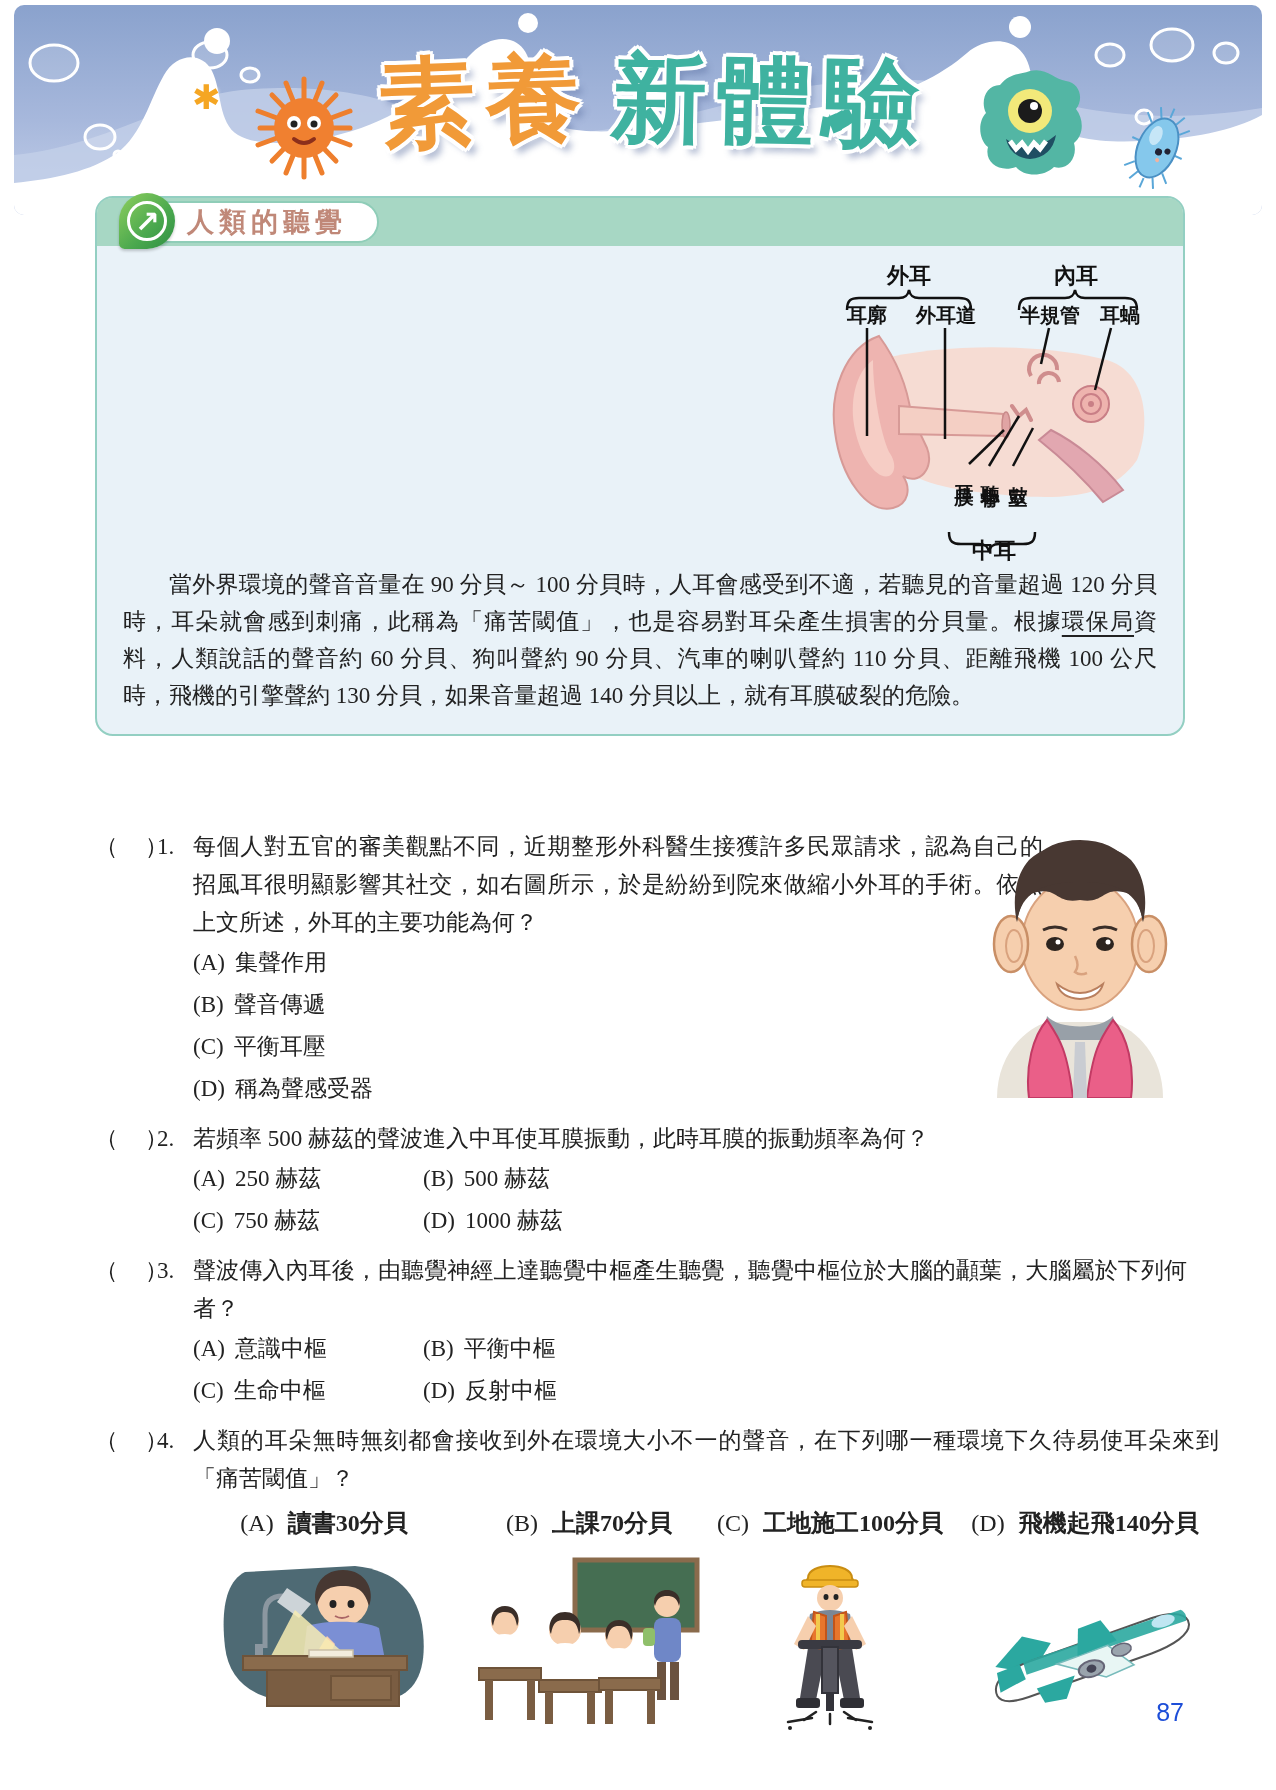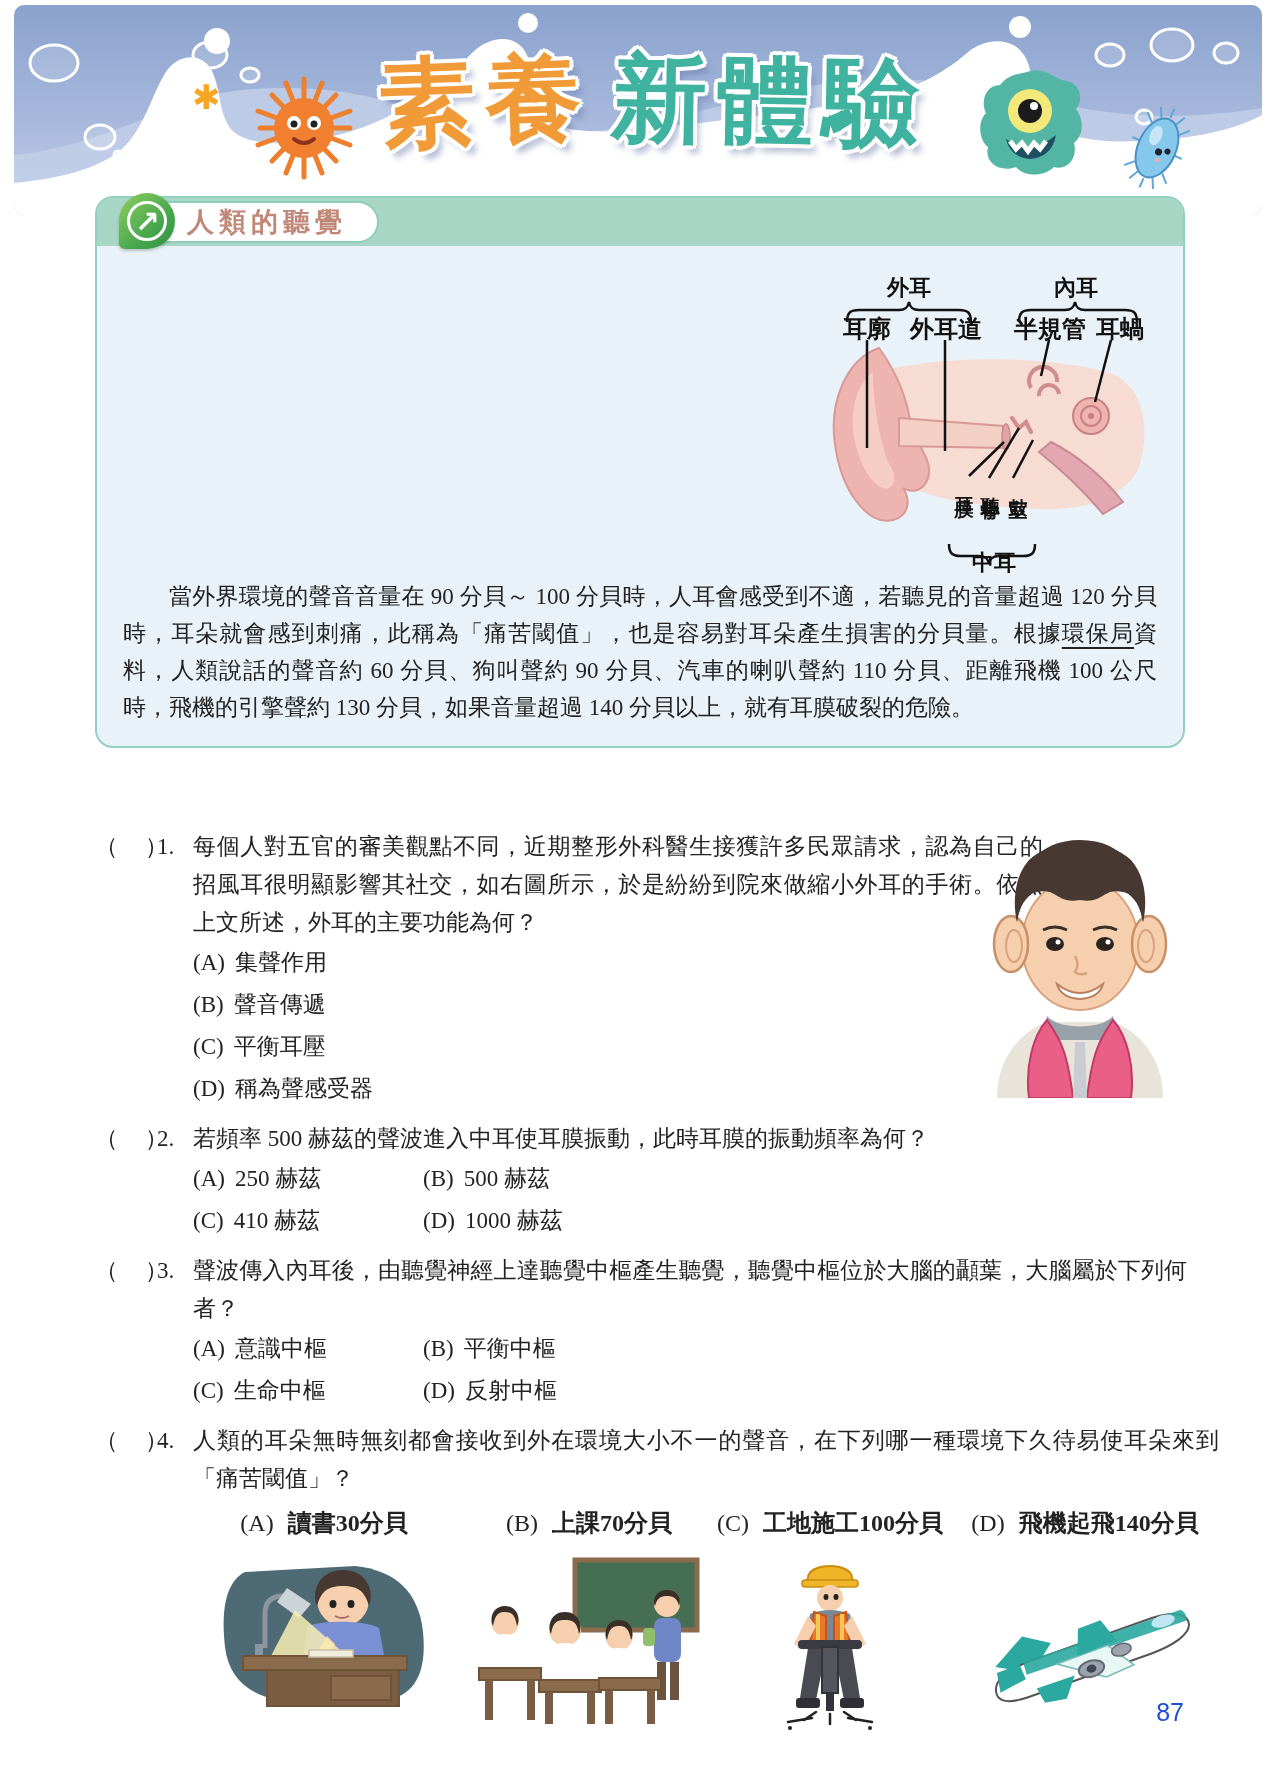--- a/index.html
+++ b/index.html
@@ -32,25 +32,25 @@
     background:linear-gradient(135deg,#8fcf5e 0%,#4aa84e 60%,#2f8f43 100%);
     border-radius:50% 50% 50% 10%;box-shadow:0 2px 3px rgba(0,0,0,.2);display:flex;align-items:center;justify-content:center;}
   .leaf-icon span{color:#fff;font-size:30px;font-weight:bold;font-family:"DejaVu Sans",sans-serif;
     border:3px solid #fff;border-radius:50%;width:34px;height:34px;display:flex;align-items:center;justify-content:center;}
   .topic-content{padding:16px 26px 20px 26px;font-size:23px;line-height:37px;text-align:justify;}
   .para{text-indent:2em;margin:0;}
   .para2{margin-top:2px;clear:right;}
   .u-line{text-decoration:underline;text-underline-offset:6px;text-decoration-thickness:2px;}
 
   
-  .ear-diagram{position:relative;float:right;width:350px;height:296px;margin:14px 0 6px 18px;}
+  .ear-diagram{position:relative;float:right;width:350px;height:296px;margin:2px 0 6px 18px;}
   .ear-diagram .dlabel{position:absolute;font-family:"Liberation Serif","DejaVu Serif",serif;
     font-weight:bold;color:#111;text-align:center;line-height:1.1;}
   .dl-group{font-size:22px;}
-  .dl-part{font-size:24px;}
+  .dl-part{font-size:20px;}
   .dl-vert{writing-mode:vertical-rl;letter-spacing:2px;font-size:19px;}
 
   
   .questions{position:absolute;left:95px;top:828px;width:1092px;}
   .q{display:grid;grid-template-columns:62px 36px 1fr;align-items:start;margin-bottom:10px;}
   .q-blank{font-size:23px;line-height:38px;letter-spacing:2px;}
   .q-num{font-size:23px;line-height:38px;}
   .q-body{font-size:23px;line-height:38px;text-align:justify;}
   .q1-stem{max-width:850px;}
   .opt-line{display:flex;gap:10px;line-height:42px;}
@@ -293,21 +293,21 @@
           <div class="opt-line">
               <span>(A)</span>
               <span>250 赫茲</span>
             </div>
           <div class="opt-line">
               <span>(B)</span>
               <span>500 赫茲</span>
             </div>
           <div class="opt-line">
               <span>(C)</span>
-              <span>410 赫茲</span>
+              <span>750 赫茲</span>
             </div>
           <div class="opt-line">
               <span>(D)</span>
               <span>1000 赫茲</span>
             </div>
         </div>
       </div>
     </div>
 
     <div class="q">

